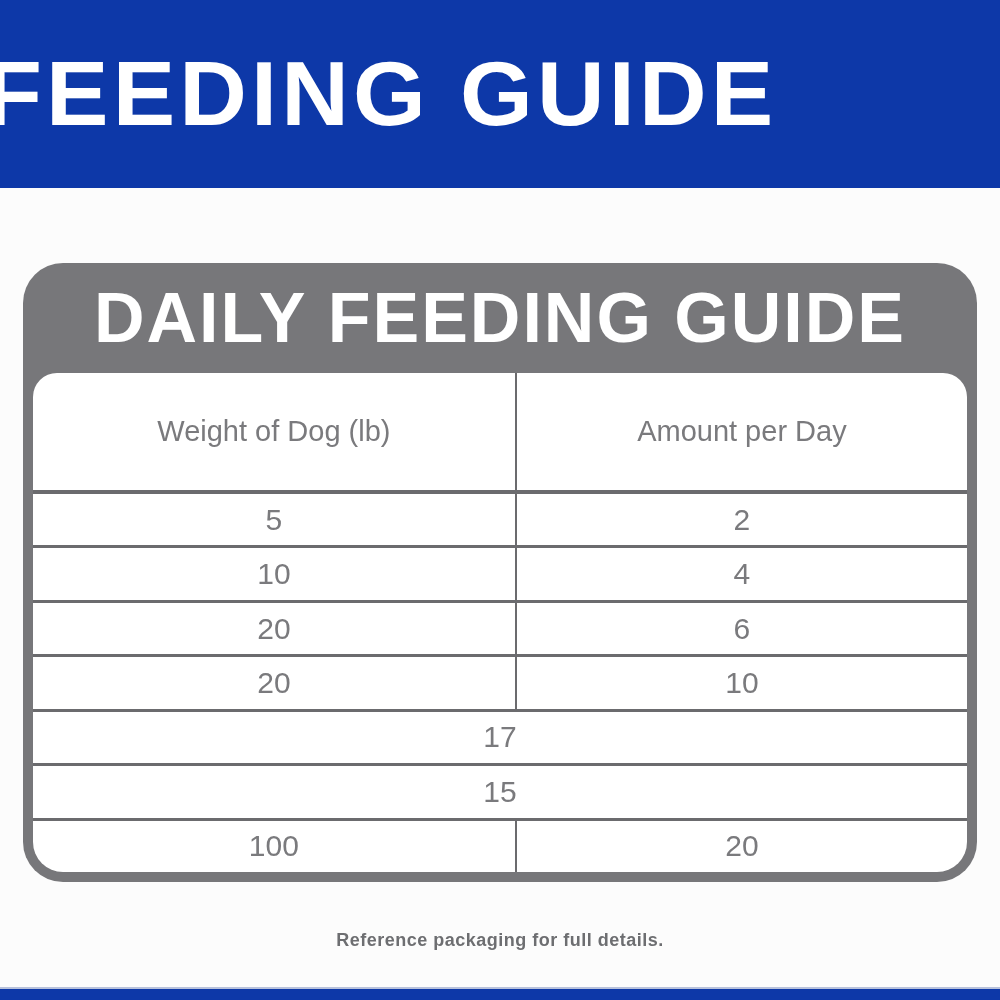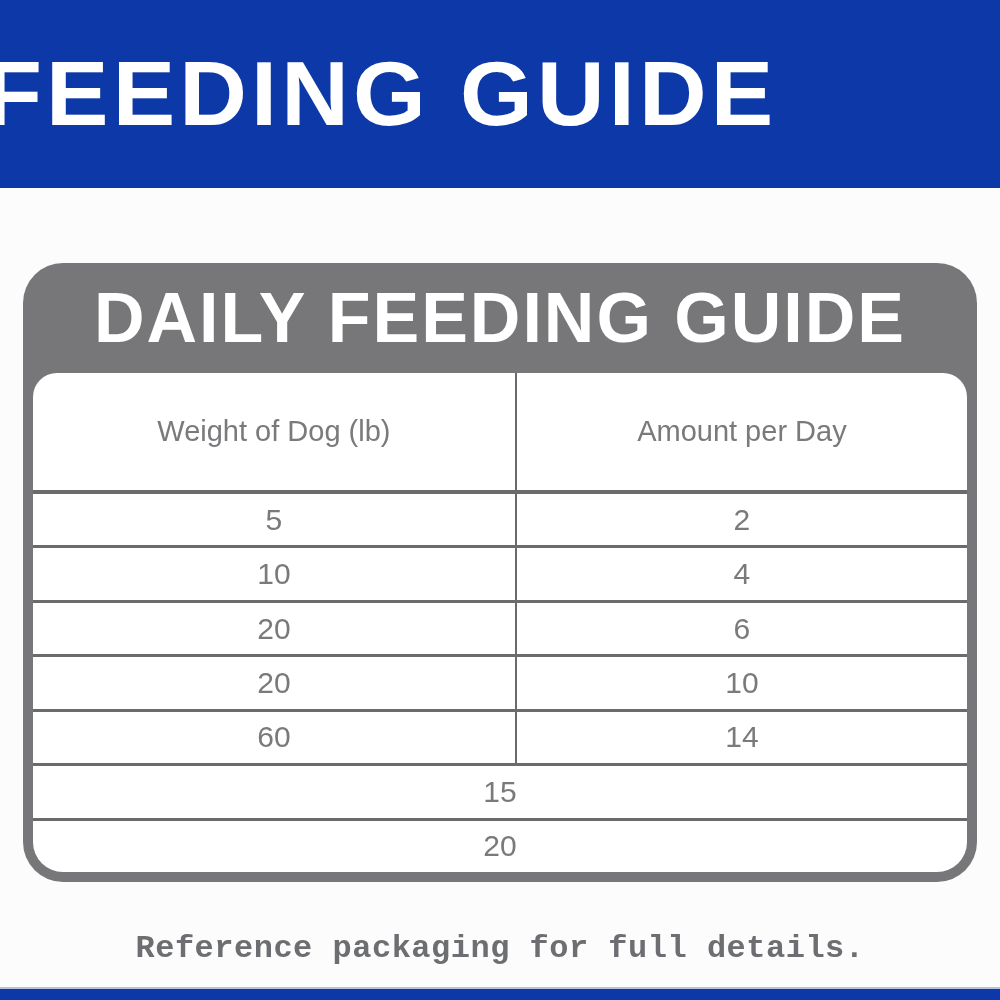--- a/index.html
+++ b/index.html
@@ -68,25 +68,24 @@
   }
   .cell.left  { width: 51.8%; border-right: 2px solid var(--line); }
   .cell.right { flex: 1; }
   .row.head .cell { font-size: 29px; }
   .row.data .cell { font-size: 30px; }
 
   
   .note {
     position: absolute; top: 930px; left: 0; right: 0;
     text-align: center;
-    font-size: 32px;
+    font-size: 18px;
     font-weight: bold;
     color: var(--note-text);
     letter-spacing: 0.5px;
-    font-family: Liberation Mono, monospace;
   }
 
   
   .bottom-bar {
     position: absolute; bottom: 0; left: 0; right: 0; height: 13px;
     background: var(--blue);
     border-top: 2px solid #b7c1dc;
   }
 </style>
 </head>
@@ -117,27 +116,27 @@
       </div>
       <div class="row data">
         <div class="cell left">20</div>
         <div class="cell right">6</div>
       </div>
       <div class="row data">
         <div class="cell left">20</div>
         <div class="cell right">10</div>
       </div>
       <div class="row data">
-        <div class="cell left">60</div>
-        <div class="cell right">14</div>
+        <div class="cell right">17</div>
       </div>
       <div class="row data">
         <div class="cell right">15</div>
       </div>
       <div class="row data">
+        <div class="cell left">100</div>
         <div class="cell right">20</div>
       </div>
     </div>
   </section>
 
   <p class="note">Reference packaging for full details.</p>
 
   <div class="bottom-bar"></div>
 
 </div>

